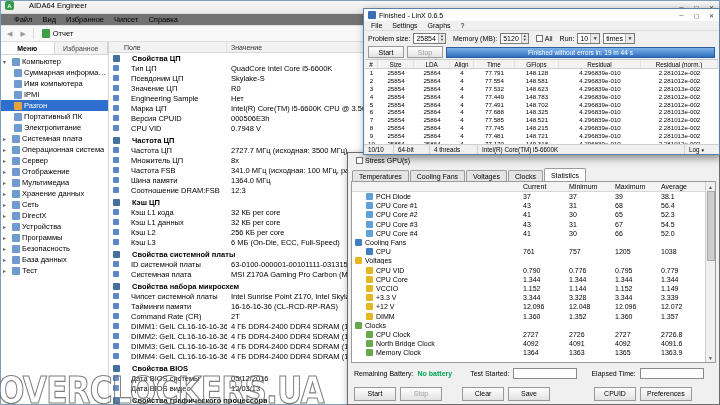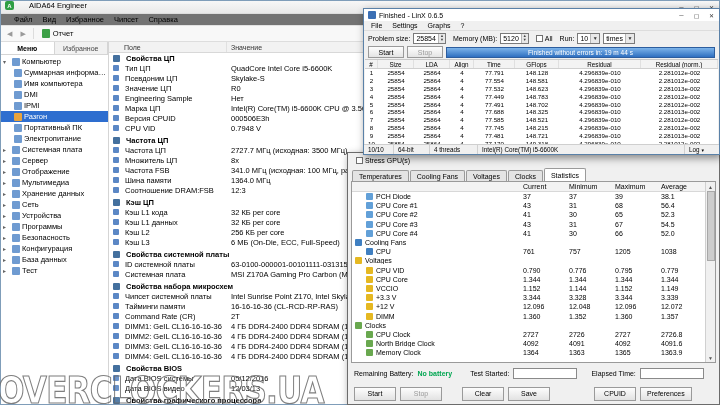--- a/index.html
+++ b/index.html
@@ -32,21 +32,21 @@
 .ticon{width:8px;height:8px;border-radius:1px;background:#6f9bd1;flex:0 0 auto}
 .tlab{font-size:7.5px;overflow:hidden;text-overflow:ellipsis}
 .titem.sel{background:#2e6ecf;color:#fff}
 .titem.sel .ticon{background:#e8a33d}
 .a-content{flex:1;display:flex;flex-direction:column;min-width:0}
 .a-chead{height:11px;display:flex;background:#f2f2f2;border-bottom:1px solid #d8d8d8;color:#333;flex:0 0 auto}
 .chf{width:118px;padding-left:15px;font-size:7px;border-right:1px solid #e0e0e0;display:flex;align-items:center}
 .chv{flex:1;padding-left:4px;font-size:7px;display:flex;align-items:center}
 .a-rows{flex:1;overflow:hidden}
 .arow{height:10px;display:flex;align-items:center;white-space:nowrap}
-.alab{width:118px;flex:0 0 auto;display:flex;align-items:center;gap:6px;padding-left:4px;overflow:hidden}
+.alab{width:118px;flex:0 0 auto;display:flex;align-items:center;gap:12px;padding-left:4px;overflow:hidden}
 .aval{flex:1;min-width:0;overflow:hidden;padding-left:4px;font-size:7.5px}
 .flab{font-size:7.5px}
 .ficon{width:6px;height:6px;background:#5b87c5;border-radius:1px;flex:0 0 auto}
 .sicon{width:7px;height:7px;background:#44709e;border-radius:1px;flex:0 0 auto}
 .arow.sech{margin-top:2px}
 .arow.sech:first-child{margin-top:0}
 .arow.sech .alab{width:auto}
 .stxt{font-weight:bold;font-size:7.5px}
 
 
@@ -160,24 +160,20 @@
           </div>
           <div class="titem l1" data-name="sidebar-item">
             <span class="ticon" data-name="summary-icon"></span>
             <span class="tlab" data-name="sidebar-item-label">Суммарная информация</span>
           </div>
           <div class="titem l1" data-name="sidebar-item">
             <span class="ticon" data-name="computer-name-icon"></span>
             <span class="tlab" data-name="sidebar-item-label">Имя компьютера</span>
           </div>
           <div class="titem l1" data-name="sidebar-item">
-            <span class="ticon" data-name="dmi-icon"></span>
-            <span class="tlab" data-name="sidebar-item-label">DMI</span>
-          </div>
-          <div class="titem l1" data-name="sidebar-item">
             <span class="ticon" data-name="ipmi-icon"></span>
             <span class="tlab" data-name="sidebar-item-label">IPMI</span>
           </div>
           <div class="titem l1 sel" data-name="sidebar-item">
             <span class="ticon" data-name="overclock-icon"></span>
             <span class="tlab" data-name="sidebar-item-label">Разгон</span>
           </div>
           <div class="titem l1" data-name="sidebar-item">
             <span class="ticon" data-name="laptop-icon"></span>
             <span class="tlab" data-name="sidebar-item-label">Портативный ПК</span>
@@ -186,20 +182,25 @@
             <span class="ticon" data-name="power-icon"></span>
             <span class="tlab" data-name="sidebar-item-label">Электропитание</span>
           </div>
           <div class="titem l0" data-name="sidebar-item">
             <span class="tarr" data-name="expand-icon">▸</span>
             <span class="ticon" data-name="motherboard-icon"></span>
             <span class="tlab" data-name="sidebar-item-label">Системная плата</span>
           </div>
           <div class="titem l0" data-name="sidebar-item">
             <span class="tarr" data-name="expand-icon">▸</span>
+            <span class="ticon" data-name="os-icon"></span>
+            <span class="tlab" data-name="sidebar-item-label">Операционная система</span>
+          </div>
+          <div class="titem l0" data-name="sidebar-item">
+            <span class="tarr" data-name="expand-icon">▸</span>
             <span class="ticon" data-name="server-icon"></span>
             <span class="tlab" data-name="sidebar-item-label">Сервер</span>
           </div>
           <div class="titem l0" data-name="sidebar-item">
             <span class="tarr" data-name="expand-icon">▸</span>
             <span class="ticon" data-name="display-icon"></span>
             <span class="tlab" data-name="sidebar-item-label">Отображение</span>
           </div>
           <div class="titem l0" data-name="sidebar-item">
             <span class="tarr" data-name="expand-icon">▸</span>
@@ -211,37 +212,37 @@
             <span class="ticon" data-name="storage-icon"></span>
             <span class="tlab" data-name="sidebar-item-label">Хранение данных</span>
           </div>
           <div class="titem l0" data-name="sidebar-item">
             <span class="tarr" data-name="expand-icon">▸</span>
             <span class="ticon" data-name="network-icon"></span>
             <span class="tlab" data-name="sidebar-item-label">Сеть</span>
           </div>
           <div class="titem l0" data-name="sidebar-item">
             <span class="tarr" data-name="expand-icon">▸</span>
+            <span class="ticon" data-name="directx-icon"></span>
+            <span class="tlab" data-name="sidebar-item-label">DirectX</span>
+          </div>
+          <div class="titem l0" data-name="sidebar-item">
+            <span class="tarr" data-name="expand-icon">▸</span>
             <span class="ticon" data-name="devices-icon"></span>
             <span class="tlab" data-name="sidebar-item-label">Устройства</span>
           </div>
           <div class="titem l0" data-name="sidebar-item">
             <span class="tarr" data-name="expand-icon">▸</span>
             <span class="ticon" data-name="software-icon"></span>
             <span class="tlab" data-name="sidebar-item-label">Программы</span>
           </div>
           <div class="titem l0" data-name="sidebar-item">
             <span class="tarr" data-name="expand-icon">▸</span>
             <span class="ticon" data-name="security-icon"></span>
             <span class="tlab" data-name="sidebar-item-label">Безопасность</span>
-          </div>
-          <div class="titem l0" data-name="sidebar-item">
-            <span class="tarr" data-name="expand-icon">▸</span>
-            <span class="ticon" data-name="config-icon"></span>
-            <span class="tlab" data-name="sidebar-item-label">Конфигурация</span>
           </div>
           <div class="titem l0" data-name="sidebar-item">
             <span class="tarr" data-name="expand-icon">▸</span>
             <span class="ticon" data-name="database-icon"></span>
             <span class="tlab" data-name="sidebar-item-label">База данных</span>
           </div>
           <div class="titem l0" data-name="sidebar-item">
             <span class="tarr" data-name="expand-icon">▸</span>
             <span class="ticon" data-name="benchmark-icon"></span>
             <span class="tlab" data-name="sidebar-item-label">Тест</span>

